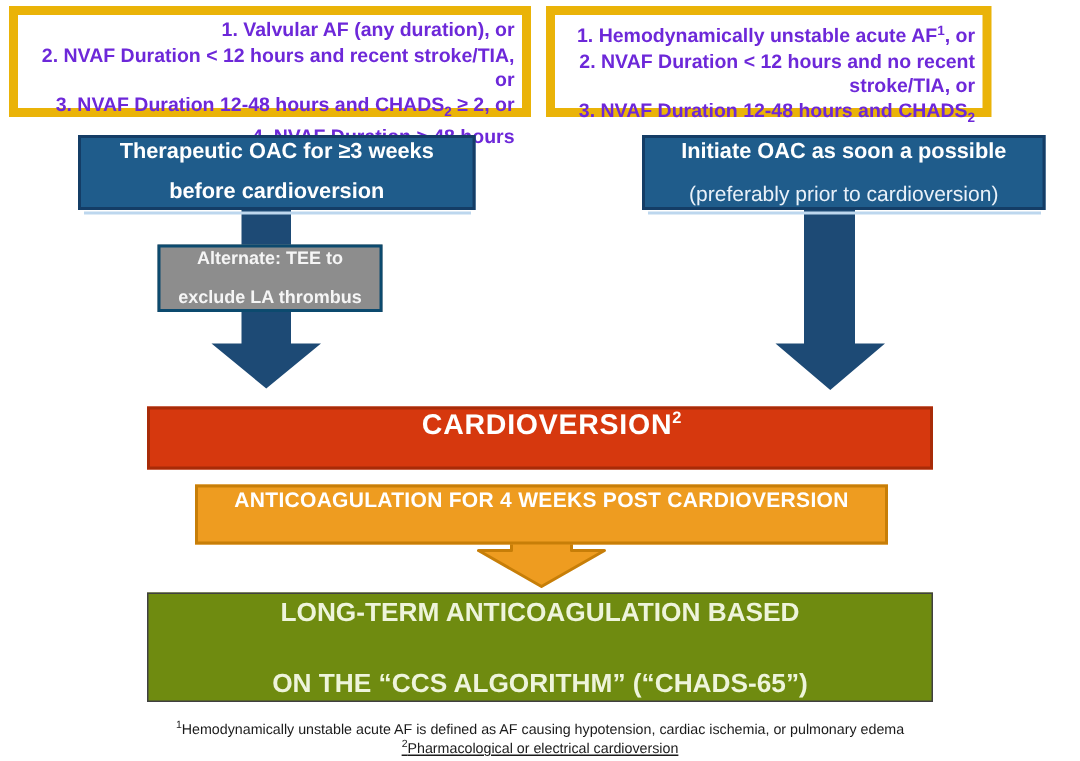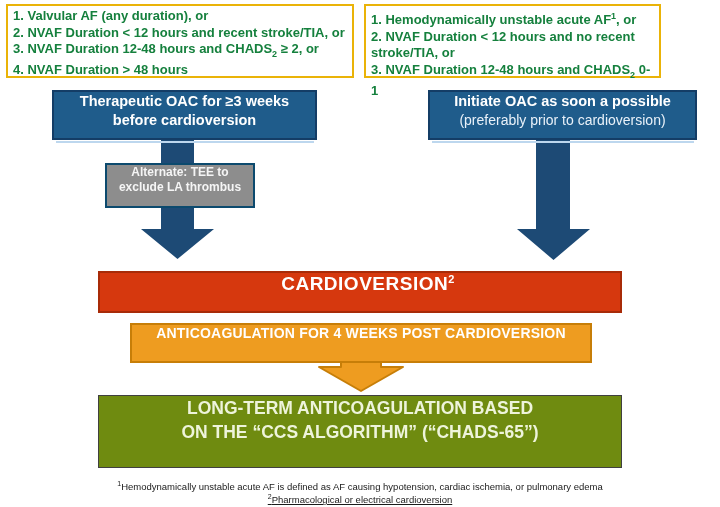--- a/index.html
+++ b/index.html
@@ -4,30 +4,31 @@
 <style>
   html,body { margin:0; padding:0; background:#ffffff; }
   .canvas {
     position:relative; width:720px; height:507px; background:#ffffff;
     font-family:"Liberation Sans", sans-serif; overflow:hidden;
   }
   .abs { position:absolute; box-sizing:border-box; }
 
   
   .criteria {
-    background:#ffffff; border:2px solid #eab308; color:#15803d;
+    background:#ffffff; border:6px solid #eab308; color:#6d28d9;
     font-weight:bold; font-size:13px; line-height:16.5px;
     padding:2px 5px;
+    text-align:right;
   }
   .criteria sub { font-size:9px; }
   .criteria sup { font-size:9px; }
 
   
   .flowbox {
-    display:flex; flex-direction:column; align-items:center; justify-content:flex-start;
+    display:flex; flex-direction:column; align-items:center; justify-content:space-between;
     text-align:center; color:#ffffff;
   }
   .bluebox  { background:#1f5c8b; border:2px solid #143d66; }
   .bluebox .l1 { font-weight:bold; font-size:14.5px; line-height:19px; }
   .bluebox .l2 { font-weight:bold; font-size:14.5px; line-height:19px; }
   .bluebox .l2-light { font-weight:normal; font-size:14px; line-height:18px; color:#e9f1f9; }
   .blueshadow { background:#bdd7ee; height:2px; }
 
   .graybox { background:#8d8d8d; border:2px solid #0c4a6e; }
   .graybox .l { font-weight:bold; font-size:12px; line-height:15px; color:#f5f5f5; }

